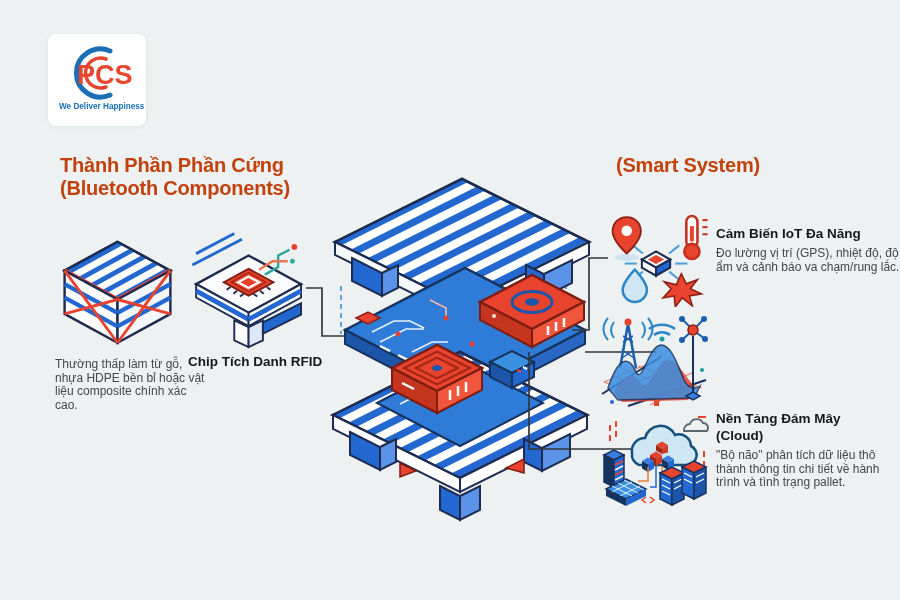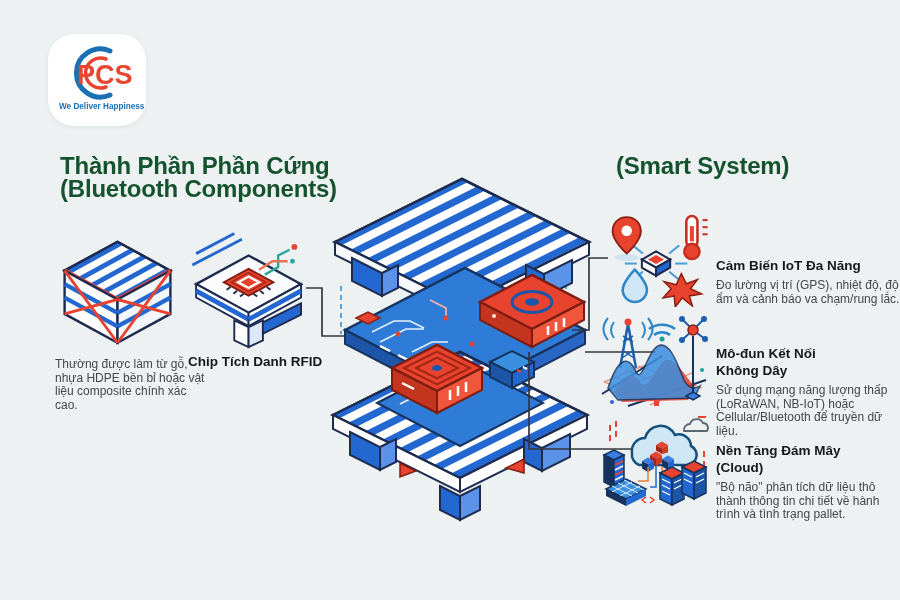--- a/index.html
+++ b/index.html
@@ -5,37 +5,37 @@
   html,body{margin:0;padding:0;background:#dfe4e6;}
   .canvas{
     position:relative;width:900px;height:600px;overflow:hidden;
     background:#edf1f2;
     font-family:"Liberation Sans","DejaVu Sans",sans-serif;
     color:#1d1f22;
   }
   .scene{position:absolute;left:0;top:0;width:900px;height:600px;}
   .logo-card{
     position:absolute;left:48px;top:34px;width:98px;height:92px;
-    background:#ffffff;border-radius:26px;
+    background:#ffffff;border-radius:8px;
     box-shadow:0 1px 4px rgba(40,60,80,.08);
   }
   .heading{
-    position:absolute;font-weight:700;font-size:24px;line-height:23px;
-    color:#14532d;letter-spacing:-.2px;
+    position:absolute;font-weight:700;font-size:20px;line-height:23px;
+    color:#c2410c;letter-spacing:-.2px;
   }
   .heading span{display:block;}
   .heading.left{left:60px;top:154px;}
   .heading.right{left:616px;top:154px;}
   .l-item{position:absolute;}
   .item-title{font-weight:700;font-size:13.5px;color:#17181a;line-height:17px;}
   .item-desc{font-size:12px;color:#43474c;line-height:13.5px;margin-top:5px;}
   .r-item{position:absolute;left:598px;width:300px;}
   .r-item .r-icon{position:absolute;left:0;}
   .r-item .r-text{position:absolute;left:118px;width:184px;}
-  .r-item .item-title{max-width:182px;margin-top:32px;}
+  .r-item .item-title{max-width:182px;}
   .r-item.w-narrow .item-title{max-width:132px;}
   .r-item.w-mid .item-title{max-width:150px;}
   .ln{stroke:#33373c;stroke-width:1.7;fill:none;}
   .dashln{stroke:#58a6d9;stroke-width:2;fill:none;stroke-dasharray:5 4;}
 </style>
 </head>
 <body>
 
 <div class="canvas">
 
@@ -217,21 +217,21 @@
         <path d="M65,91 L120,61"></path>
           <path d="M65,105 L120,75"></path>
       </g>
       <g stroke="#e8432f" stroke-width="3">
         <path d="M10,47 L65,122"></path>
           <path d="M65,77 L10,92"></path>
         <path d="M65,77 L120,92"></path>
           <path d="M120,47 L65,122"></path>
       </g>
     </svg>
-    <div class="item-desc">Thường được làm từ gỗ, nhựa HDPE bền bỉ hoặc vật liệu composite chính xác cao.</div>
+    <div class="item-desc">Thường thấp làm từ gỗ, nhựa HDPE bền bỉ hoặc vật liệu composite chính xác cao.</div>
   </div>
 
   <div class="l-item" style="left:188px;top:225px;width:146px;">
     <svg width="125" height="124" viewBox="0 0 130 130">
       <g stroke="#2368d1" stroke-width="3">
         <path d="M8,30 L48,9"></path>
           <path d="M4,42 L56,15"></path>
       </g>
       <path d="M8,62 L63,32 L118,62 L63,92 Z" fill="#fbfcfe" stroke="#1d2b4f" stroke-width="2.5"></path>
       <path d="M8,62 L63,92 L63,106 L8,76 Z" fill="#ffffff" stroke="#1d2b4f" stroke-width="2"></path>
@@ -356,24 +356,20 @@
         </g>
         <path d="M16,82 C26,64 34,60 42,72 C50,84 58,54 68,50 C78,48 88,68 98,78 L90,90 L24,92 Z" fill="#e8432f" opacity="0.85"></path>
         <path d="M10,78 C20,48 30,44 38,62 C44,74 50,40 60,36 C72,30 80,56 86,70 C90,78 96,80 102,76 L96,88 L20,90 Z" fill="#3b8fe0" opacity="0.85" stroke="#16335e" stroke-width="1.5"></path>
         <path d="M95,26 L95,84" stroke="#16335e" stroke-width="2"></path>
         <polygon points="88,86 95,82 102,86 95,90" fill="#3b7de0" stroke="#16335e" stroke-width="1.5"></polygon>
         <rect x="56" y="91" width="5" height="5" fill="#e8432f"></rect>
         <circle cx="14" cy="92" r="2" fill="#2368d1"></circle>
           <circle cx="104" cy="60" r="2" fill="#16a0a0"></circle>
       </g>
     </svg>
-    <div class="r-text" style="top:7px;">
-      <div class="item-title">Mô-đun Kết Nối Không Dây</div>
-      <div class="item-desc">Sử dụng mạng năng lượng thấp (LoRaWAN, NB-IoT) hoặc Cellular/Bluetooth để truyền dữ liệu.</div>
-    </div>
   </div>
 
   <div class="r-item w-mid" style="top:403px;height:104px;">
     <svg class="r-icon" style="top:6px;" width="114" height="100" viewBox="0 0 114 100">
       <g stroke="#e8432f" stroke-width="2">
         <path d="M12,16 L12,22"></path>
           <path d="M12,26 L12,32"></path>
           <path d="M18,12 L18,18"></path>
           <path d="M18,22 L18,28"></path>
         <path d="M106,42 L106,48"></path>

